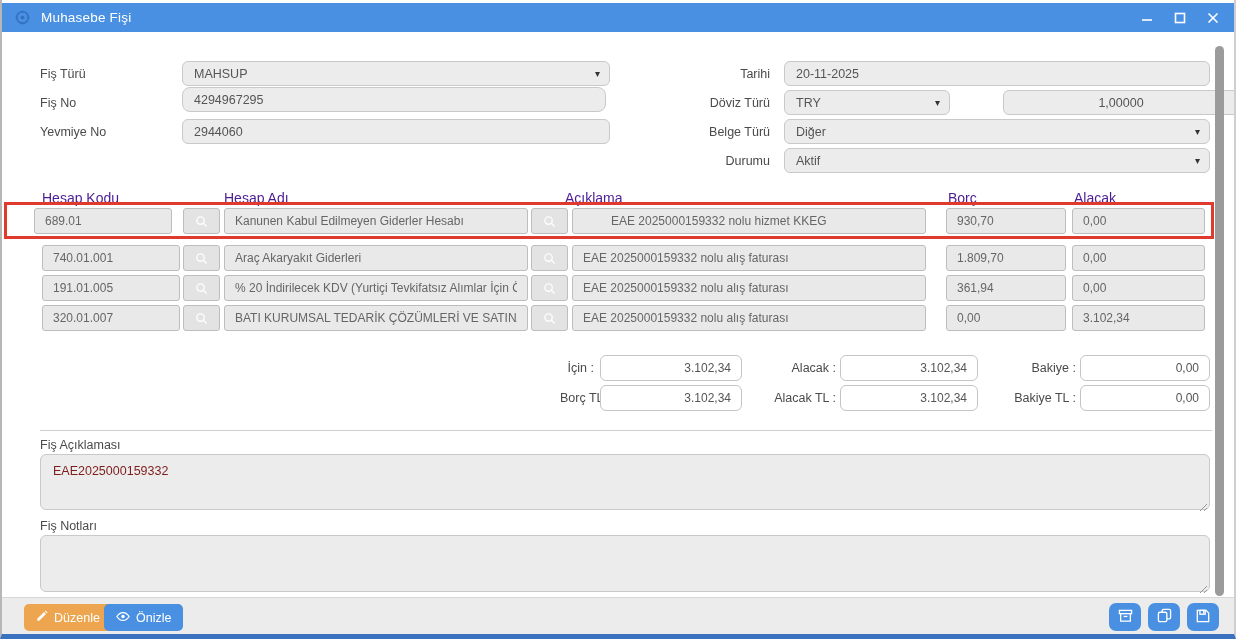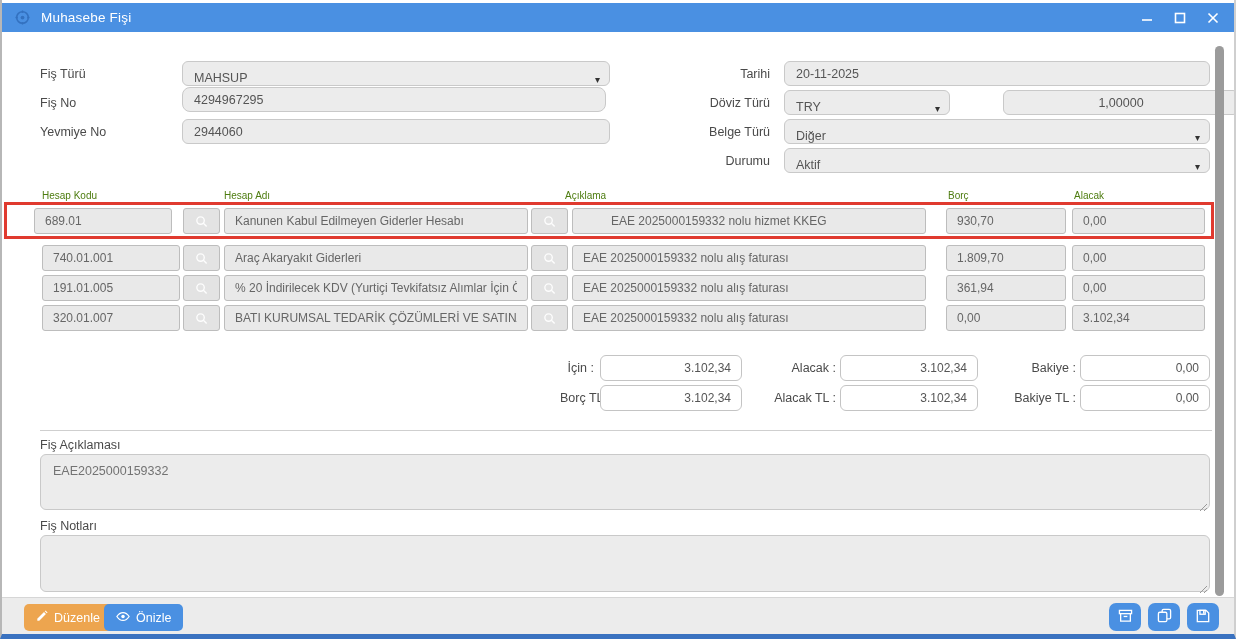--- a/index.html
+++ b/index.html
@@ -15,35 +15,35 @@
   .titlebar .gear{margin-left:13px;display:flex;align-items:center;opacity:.85;}
   .titlebar .ttl{margin-left:11px;font-size:13.5px;letter-spacing:.2px;}
   .win-controls{position:absolute;right:14px;top:0;height:29px;display:flex;align-items:center;gap:19px;}
   .wc{display:flex;align-items:center;justify-content:center;width:14px;height:14px;cursor:pointer;}
   .flabel{position:absolute;font-size:12.5px;color:#4a4a4a;}
   .rlabel{position:absolute;font-size:12.5px;color:#4a4a4a;text-align:right;}
   .inp{position:absolute;height:25px;background:#ececec;border:1px solid #c9c9c9;border-radius:6px;
     font-family:"Liberation Sans",sans-serif;font-size:12.5px;color:#555;padding:0 11px;outline:none;}
   .inp.right{text-align:center;margin-left:29px;}
   .sel{position:absolute;height:25px;background:#ececec;border:1px solid #c9c9c9;border-radius:6px;
-    font-size:12.5px;color:#555;display:flex;align-items:flex-end;justify-content:space-between;
+    font-size:12.5px;color:#555;display:flex;align-items:center;justify-content:space-between;
     padding:0 9px 0 11px;cursor:pointer;}
   .caret{font-size:10px;color:#333;line-height:1;}
-  .thead{position:absolute;font-size:10px;color:#4d7c0f;}
+  .thead{position:absolute;font-size:14px;color:#4c1d95;}
   .cell{position:absolute;height:26px;background:#e9e9e9;border:1px solid #bdbdbd;border-radius:3px;
     font-family:"Liberation Sans",sans-serif;font-size:12px;color:#666;padding:0 10px;outline:none;}
   .search-btn{position:absolute;height:26px;background:#e3e3e3;border:1px solid #bdbdbd;border-radius:3px;
     display:flex;align-items:center;justify-content:center;cursor:pointer;}
   .hl{position:absolute;left:2px;top:202px;width:1210px;height:37px;border:3px solid var(--highlight_red);
     pointer-events:none;z-index:5;}
   .tot{position:absolute;height:26px;background:#fff;border:1px solid #c4c4c4;border-radius:6px;
     font-family:"Liberation Sans",sans-serif;font-size:12px;color:#555;text-align:right;padding:0 10px;outline:none;}
   .divider{position:absolute;left:38px;width:1172px;height:1px;background:#cfcfcf;}
   .ta{position:absolute;left:38px;width:1170px;background:#ececec;border:1px solid #c9c9c9;border-radius:6px;
-    font-family:"Liberation Sans",sans-serif;font-size:12.5px;color:#737373;padding:9px 12px;resize:none;outline:none;}
+    font-family:"Liberation Sans",sans-serif;font-size:12.5px;color:#7f1d1d;padding:9px 12px;resize:none;outline:none;}
   .rz{position:absolute;pointer-events:none;}
   .footer{position:absolute;left:0;right:0;bottom:0;height:37px;background:#ececec;border-top:1px solid #d6d6d6;}
   .btn{position:absolute;top:604px;height:27px;border:none;border-radius:5px;color:#fff;
     font-family:"Liberation Sans",sans-serif;font-size:12.5px;display:flex;align-items:center;gap:6px;
     padding:0 12px;cursor:pointer;}
   .btn.orange{background:var(--accent_orange);}
   .btn.blue{background:var(--accent_blue);}
   .iconbtn{position:absolute;top:603px;width:32px;height:28px;background:var(--accent_blue);border:none;
     border-radius:7px;display:flex;align-items:center;justify-content:center;cursor:pointer;}
   .scroll-thumb{position:absolute;right:10px;top:46px;width:9px;height:550px;background:#9b9b9b;border-radius:5px;cursor:pointer;}

